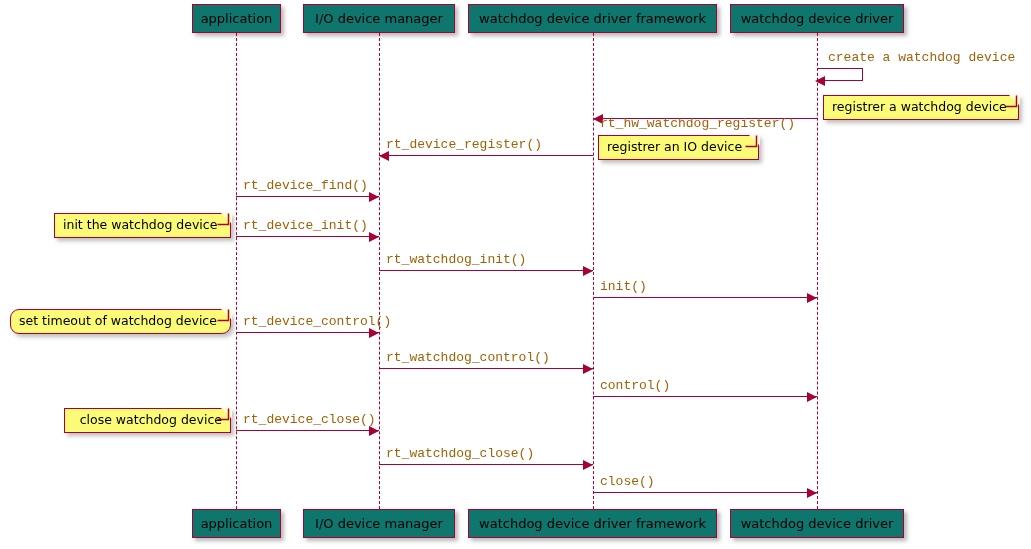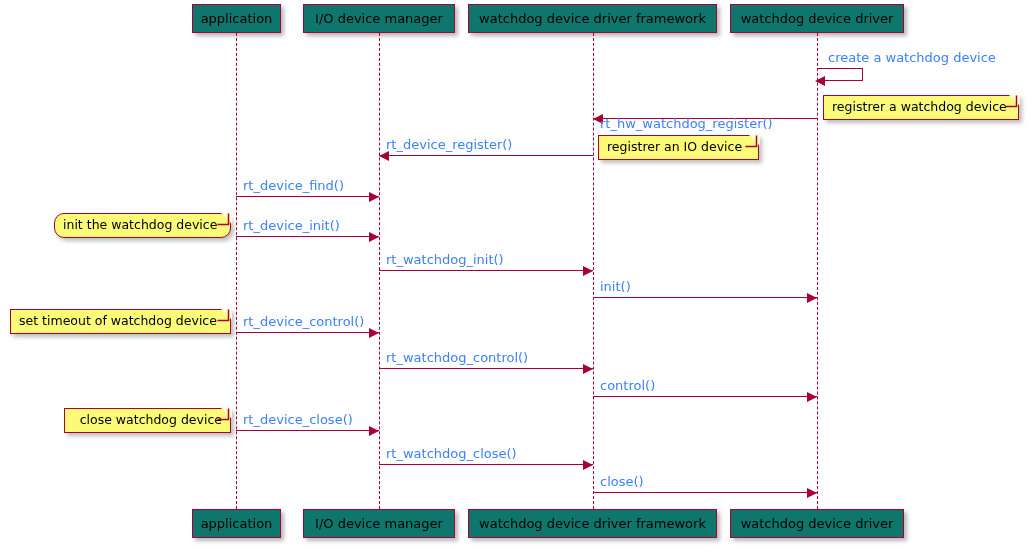--- a/index.html
+++ b/index.html
@@ -60,23 +60,24 @@
     border-left: 10px solid #A80036;
   }
   .arrowhead.left {
     border-top: 5px solid transparent;
     border-bottom: 5px solid transparent;
     border-right: 10px solid #A80036;
   }
   .msg-label {
     position: absolute;
     font-size: 13px;
-    color: #3b82f6;
+    color: #a16207;
     white-space: nowrap;
     line-height: 1;
+    font-family: Liberation Mono, monospace;
   }
 
   
   .self-box {
     position: absolute;
     box-sizing: border-box;
     border: 1.5px solid #A80036;
     border-left: none;
     height: 13px;
   }
@@ -181,28 +182,28 @@
           <path d="M 0.5 11.5 L 11.5 11.5 L 11.5 0.5" fill="none" stroke="#A80036" stroke-width="1.5"></path>
         </svg></span>
     </div>
     <div class="note" style="left: 598px; top: 135px; width: 161px;">
       <span>registrer an IO device</span>
       <span class="fold"></span>
       <span class="fold-edge"><svg width="15" height="15" viewBox="0 0 15 15">
           <path d="M 0.5 11.5 L 11.5 11.5 L 11.5 0.5" fill="none" stroke="#A80036" stroke-width="1.5"></path>
         </svg></span>
     </div>
-    <div class="note" style="left: 54px; top: 213px; width: 177px; border-radius: 10px;">
+    <div class="note" style="left: 54px; top: 213px; width: 177px;">
       <span>init the watchdog device</span>
       <span class="fold"></span>
       <span class="fold-edge"><svg width="15" height="15" viewBox="0 0 15 15">
           <path d="M 0.5 11.5 L 11.5 11.5 L 11.5 0.5" fill="none" stroke="#A80036" stroke-width="1.5"></path>
         </svg></span>
     </div>
-    <div class="note" style="left: 10px; top: 309px; width: 221px;">
+    <div class="note" style="left: 10px; top: 309px; width: 221px; border-radius: 9px;">
       <span>set timeout of watchdog device</span>
       <span class="fold"></span>
       <span class="fold-edge"><svg width="15" height="15" viewBox="0 0 15 15">
           <path d="M 0.5 11.5 L 11.5 11.5 L 11.5 0.5" fill="none" stroke="#A80036" stroke-width="1.5"></path>
         </svg></span>
     </div>
     <div class="note" style="left: 64px; top: 408px; width: 167px; justify-content: flex-end;">
       <span>close watchdog device</span>
       <span class="fold"></span>
       <span class="fold-edge"><svg width="15" height="15" viewBox="0 0 15 15">

